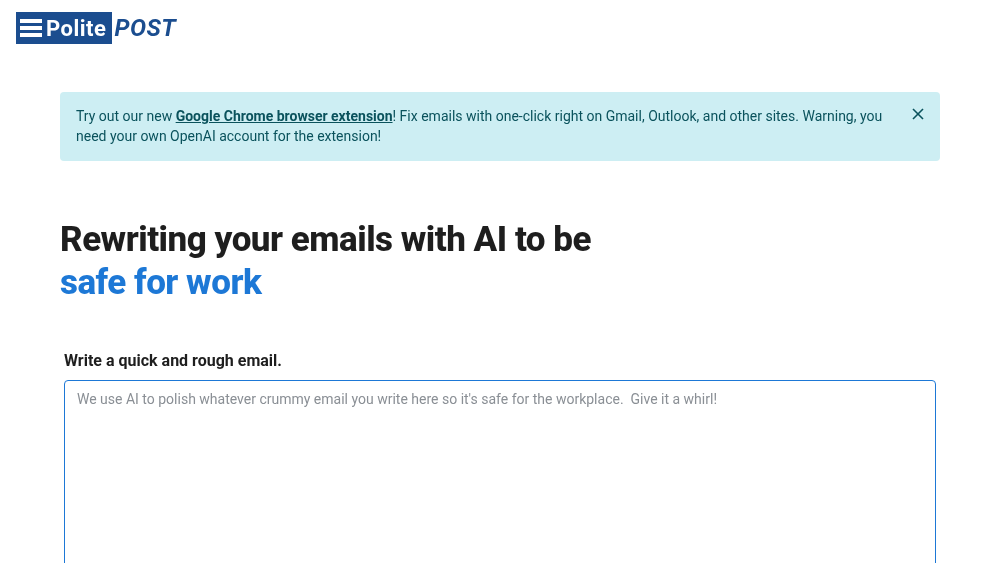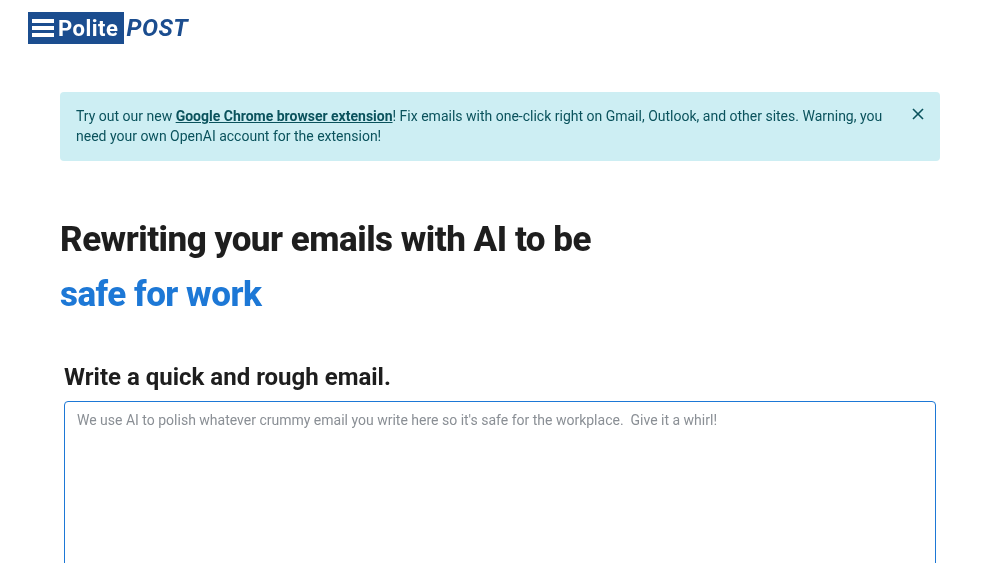--- a/index.html
+++ b/index.html
@@ -10,21 +10,21 @@
     body {
       font-family: -apple-system, BlinkMacSystemFont, "Segoe UI", Roboto, Helvetica, Arial, sans-serif;
       background: #ffffff;
       width: 1000px;
       height: 563px;
       overflow: hidden;
     }
     .logo {
       display: flex;
       align-items: center;
-      padding: 12px 20px 8px 28px;
+      padding: 12px 20px 8px 16px;
     }
     .logo-box {
       background: #1b4d8f;
       color: #fff;
       display: flex;
       align-items: center;
       padding: 2px 6px 2px 4px;
       height: 32px;
     }
     .logo-hamburger {
@@ -92,28 +92,28 @@
       font-size: 35px;
       font-weight: 800;
       color: #1e1e1e;
       letter-spacing: -0.5px;
     }
     .heading-line2 {
       font-size: 35px;
       font-weight: 800;
       color: #1d78d6;
       letter-spacing: -0.5px;
-      margin-top: 14px;
+      margin-top: 2px;
     }
     .form-section {
       margin-top: 48px;
       padding: 0 4px;
     }
     .form-label {
-      font-size: 24px;
+      font-size: 16px;
       font-weight: 700;
       color: #1e1e1e;
       margin-bottom: 10px;
     }
     .email-textarea {
       width: 100%;
       height: 192px;
       border: 1px solid #1d78d6;
       border-radius: 4px;
       padding: 10px 12px;

